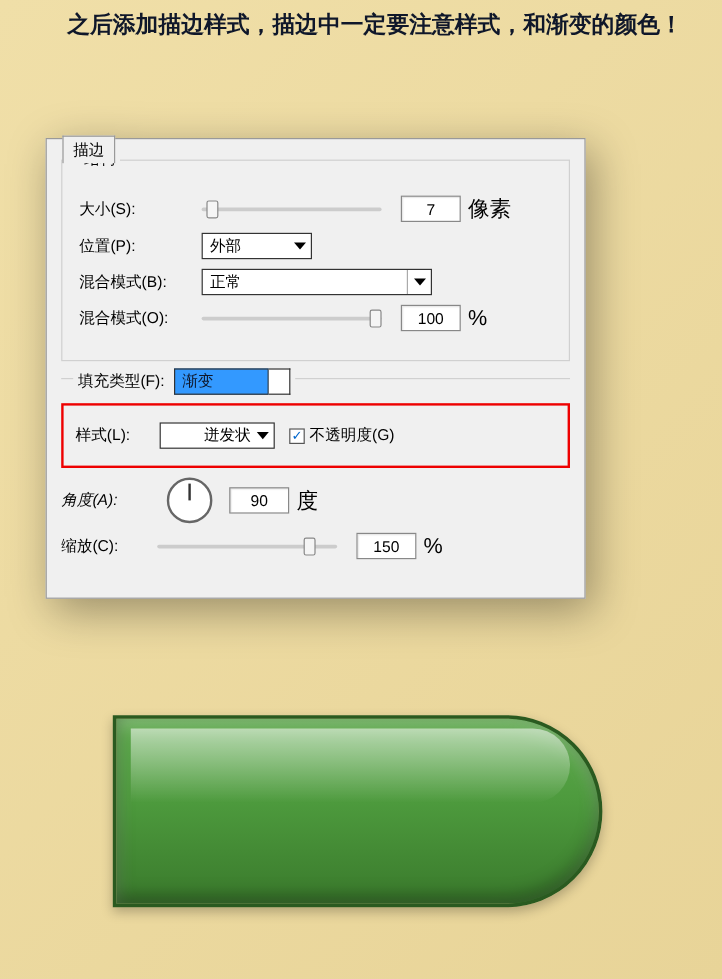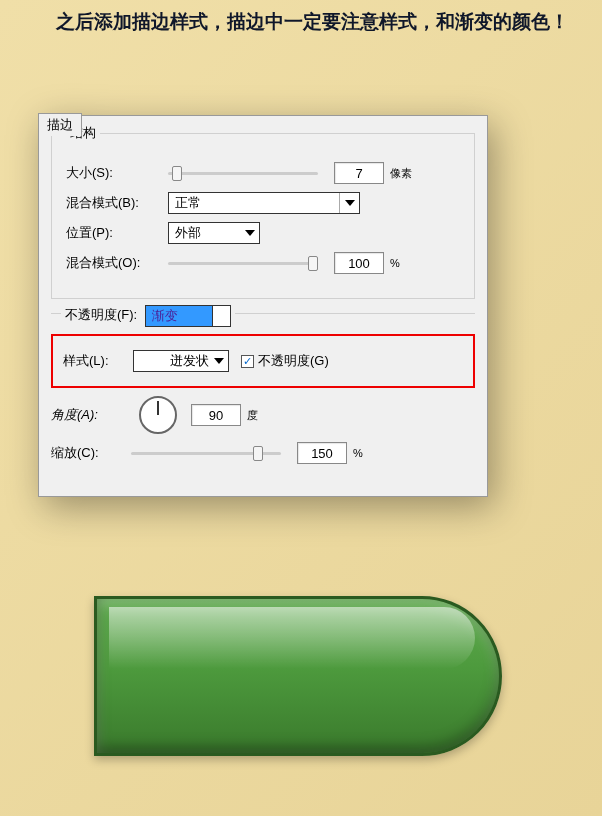--- a/index.html
+++ b/index.html
@@ -1,36 +1,36 @@
 <!DOCTYPE html>
 <html><head>
   <meta charset="utf-8">
   <style>
     * { box-sizing: border-box; margin: 0; padding: 0; font-family: "Microsoft YaHei", sans-serif; }
     body { width: 602px; height: 816px; background: linear-gradient(135deg, #f0dfa8 0%, #e8d498 100%); position: relative; }
     .intro-text { color: #0f172a; font-size: 19px; font-weight: bold; padding: 8px 18px 0 18px; line-height: 1.5; }
     .dialog-shadow { position: absolute; top: 115px; left: 38px; width: 450px; height: 450px; filter: drop-shadow(6px 10px 18px rgba(0,0,0,0.35)); }
     .dialog { width: 450px; background: #f0f0f0; border: 1px solid #999; padding: 6px 12px 24px 12px; position: relative; }
-    .tab { position: absolute; top: -2px; left: 0; background: #f0f0f0; padding: 2px 8px; font-size: 13px; border-top: 1px solid #999; border-left: 1px solid #999; border-right: 1px solid #999; z-index: 2; }
+    .tab { position: absolute; top: -2px; left: 14px; background: #f0f0f0; padding: 2px 8px; font-size: 13px; border-top: 1px solid #999; border-left: 1px solid #999; border-right: 1px solid #999; z-index: 2; }
     fieldset { border: 1px solid #d0d0d0; margin-top: 10px; padding: 12px 14px 16px 14px; }
     legend { font-size: 13px; padding: 0 4px; }
     fieldset.structure { margin-top: 2px; }
     .row { display: flex; align-items: center; margin: 8px 0; font-size: 13px; }
     .rlabel { width: 102px; text-align: left; padding-right: 6px; }
     .slider { flex: 0 0 150px; height: 3px; background: #ccc; position: relative; border-radius: 2px; margin-right: 10px; }
     .slider-wide { flex: 0 0 150px; }
     .slider .thumb { position: absolute; top: -6px; width: 10px; height: 15px; background: #f5f5f5; border: 1px solid #888; border-radius: 2px; }
     .num-input { width: 50px; height: 22px; border: 1px solid #888; background: #fff; text-align: center; font-size: 13px; margin: 0 6px; box-shadow: inset 1px 1px 1px rgba(0,0,0,0.1); }
-    .unit { font-size: 11px; }
+    .unit { font-size: 18px; }
     .select { height: 22px; border: 1px solid #333; background: #fff; display: flex; align-items: center; justify-content: space-between; padding: 0 4px 0 6px; font-size: 13px; }
     .select .tri { width: 0; height: 0; border-left: 5px solid transparent; border-right: 5px solid transparent; border-top: 6px solid #000; }
     .select.sep .tri-wrap { border-left: 1px solid #aaa; padding-left: 5px; height: 100%; display: flex; align-items: center; }
     .sel-pos { width: 92px; }
     .sel-blend { width: 192px; }
-    .sel-fill { width: 68px; background: #3399ff; color: #4c1d95; }
+    .sel-fill { width: 79px; background: #3399ff; color: #0f172a; }
     .sel-fill-outer { display: flex; }
     .sel-fill-outer .tri-box { width: 18px; height: 22px; border: 1px solid #333; border-left: none; background: #fff; display: flex; align-items: center; justify-content: center; }
     .redbox { border: 2px solid #e00; padding: 6px 10px; margin-top: 8px; }
     .gradient-swatch { width: 148px; height: 20px; border: 1px solid #333; background: linear-gradient(90deg, #2a2a2a 0%, #e5e5e5 30%, #5a7a4a 55%, #1a2a18 100%); }
     .grad-outer { display: flex; }
     .grad-outer .tri-box { width: 18px; height: 20px; border: 1px solid #333; border-left: none; background: #fff; display: flex; align-items: center; justify-content: center; }
     .checkbox { width: 13px; height: 13px; border: 1px solid #555; background: #fff; display: inline-flex; align-items: center; justify-content: center; margin: 0 4px 0 12px; font-size: 11px; color: #0066cc; }
     .sel-style { width: 96px; padding-left: 36px; }
     .angle-row .rlabel { width: 80px; font-style: italic; }
     .angle-dial { width: 38px; height: 38px; border: 2px solid #666; border-radius: 50%; position: relative; margin: 0 8px; background: #fff; }
@@ -56,50 +56,50 @@
       <div class="row">
         <div class="rlabel">大小(S):</div>
         <div class="slider slider-wide">
           <div class="thumb" style="left:4px"></div>
         </div>
         <input class="num-input" value="7" style="">
         <span class="unit">像素</span>
       </div>
 
       <div class="row">
+        <div class="rlabel">位置(P):</div>
+        <div class="select sel-pos">
+          <span>外部</span>
+          <span class="tri"></span>
+        </div>
+      </div>
+
+      <div class="row">
         <div class="rlabel">混合模式(B):</div>
         <div class="select sel-blend sep">
           <span>正常</span>
           <span class="tri-wrap">
               <span class="tri"></span>
             </span>
-        </div>
-      </div>
-
-      <div class="row">
-        <div class="rlabel">位置(P):</div>
-        <div class="select sel-pos">
-          <span>外部</span>
-          <span class="tri"></span>
         </div>
       </div>
 
       <div class="row">
         <div class="rlabel">混合模式(O):</div>
         <div class="slider slider-wide">
           <div class="thumb" style="left:140px"></div>
         </div>
         <input class="num-input" value="100" style="">
         <span class="unit">%</span>
       </div>
     </fieldset>
 
     <div class="fieldset-gap">
       <div class="legend2">
-        <span>不透明度(F):</span>
+        <span>填充类型(F):</span>
         <span class="sel-fill-outer" style="display:inline-flex; margin-left:4px; vertical-align:middle;">
           <span class="select sel-fill">
             <span>渐变</span>
           </span>
           <span class="tri-box">
               <span class="tri"></span>
             </span>
         </span>
       </div>
 

